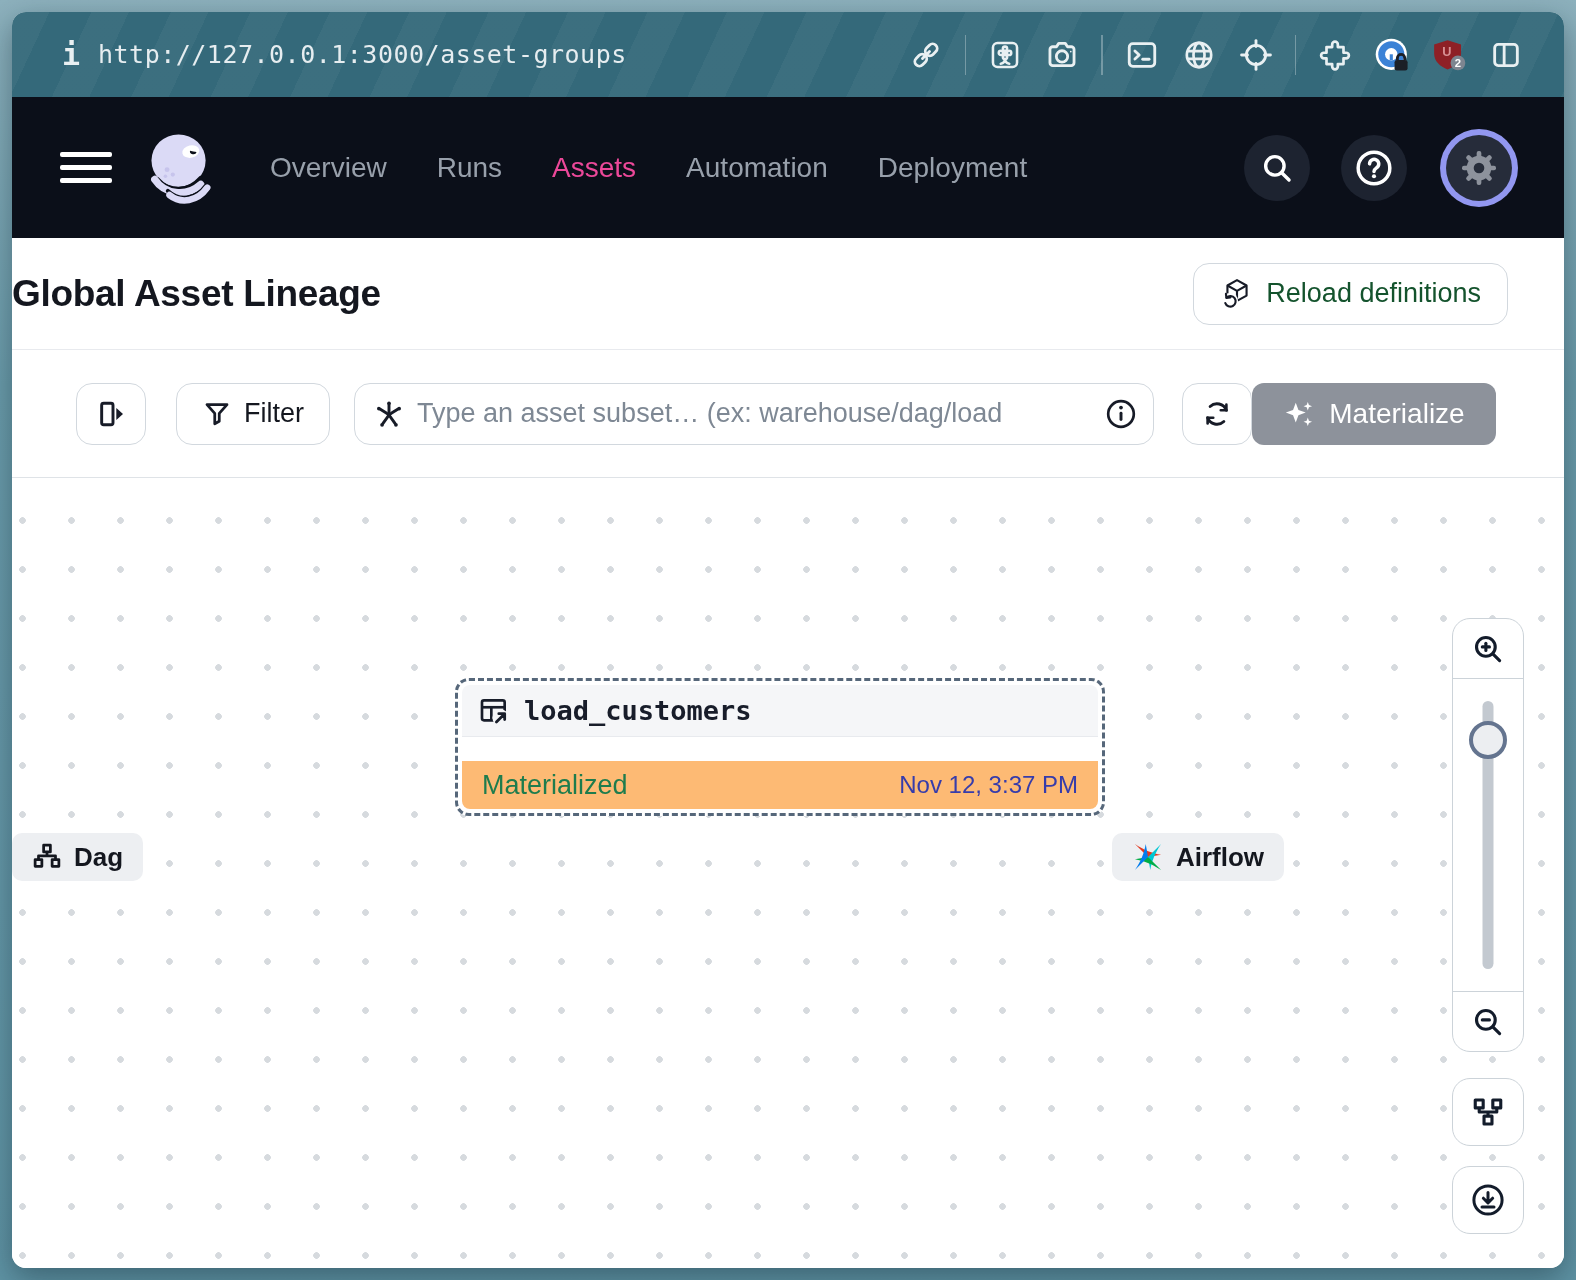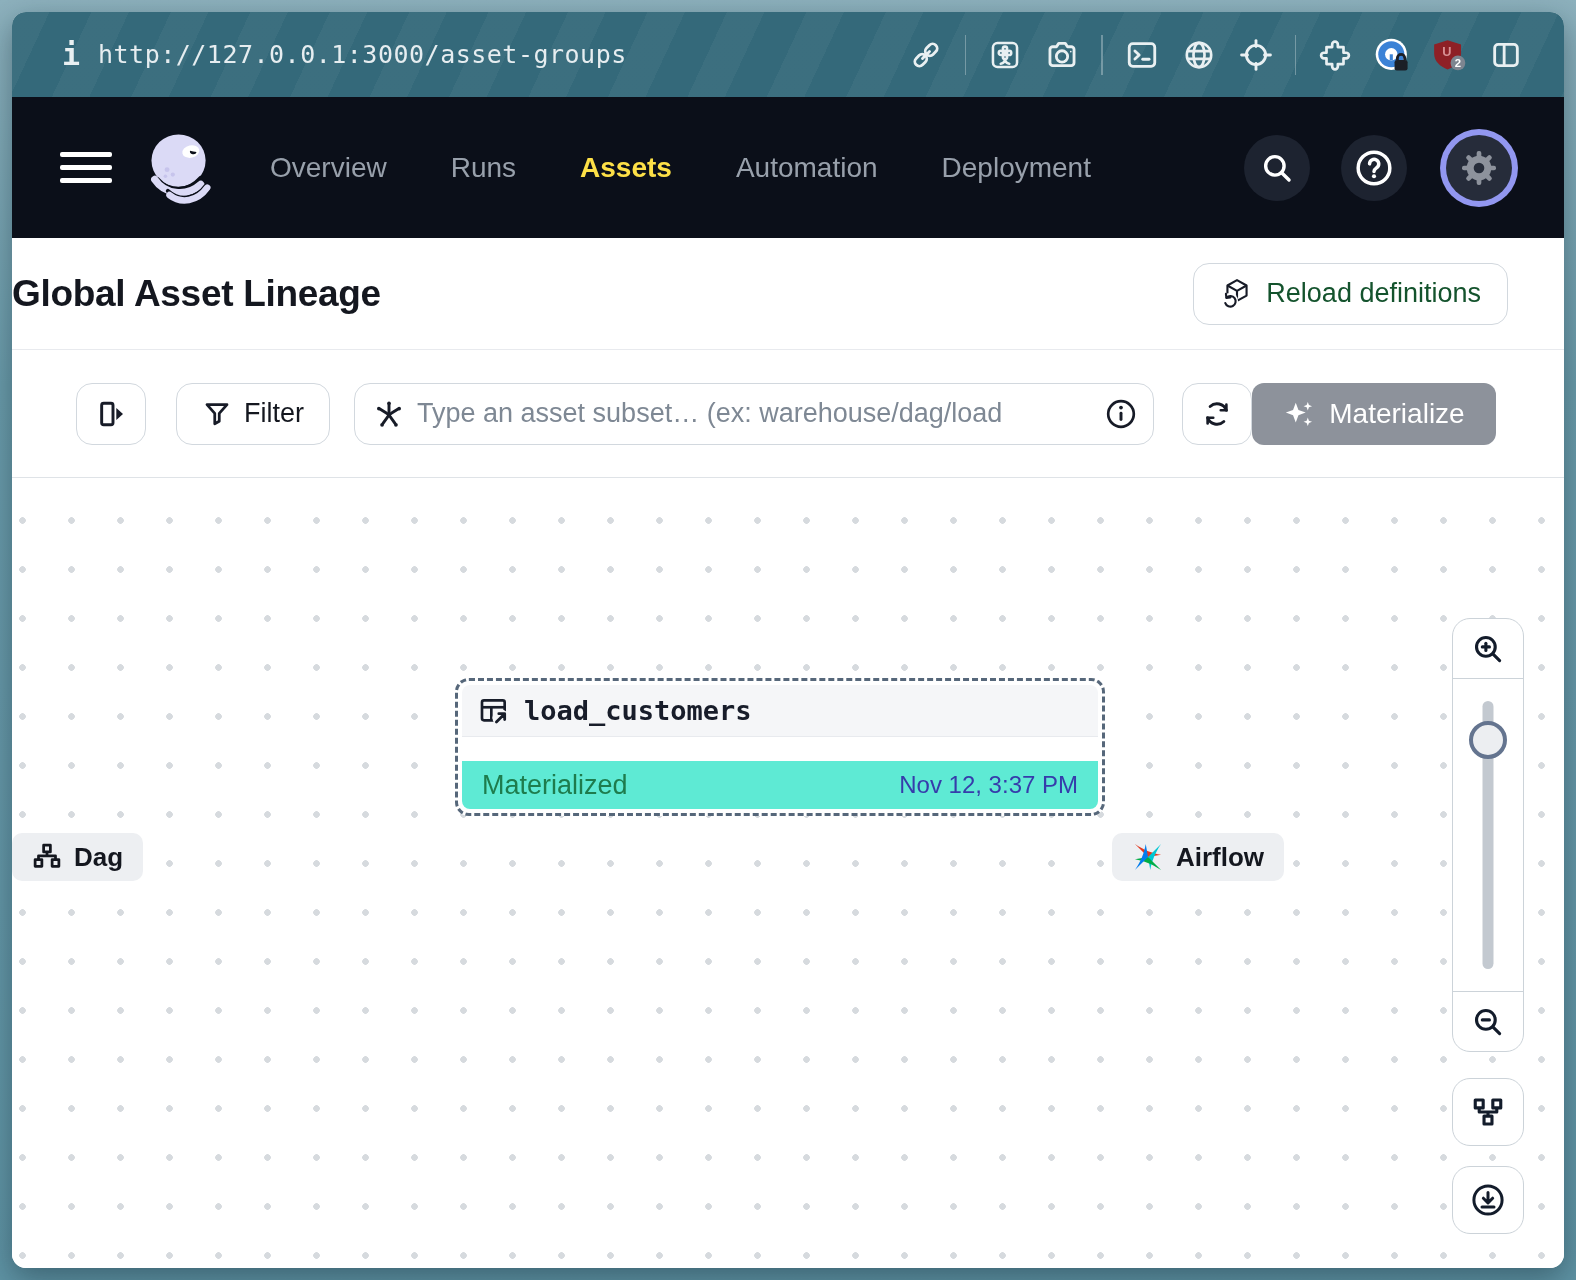--- a/index.html
+++ b/index.html
@@ -34,23 +34,23 @@
   .chrome-icons svg { width:34px; height:34px; display:block; }
   .chrome-sep { width:1.5px; height:40px; background:rgba(255,255,255,.3); }
   
   .dagnav {
     position:absolute; left:0; top:85px; width:100%; height:141px;
     background:#0b0f19; display:flex; align-items:center;
   }
   .hamburger { margin-left:48px; width:52px; cursor:pointer; }
   .hamburger div { height:5px; background:#fff; border-radius:2px; margin:8px 0; }
   .logo { width:82px; height:82px; margin-left:28px; }
-  .navlinks { display:flex; align-items:center; gap:64px; margin-left:48px; }
+  .navlinks { display:flex; align-items:center; gap:50px; margin-left:48px; }
   .navlink { font-size:28px; color:#98a0ab; cursor:pointer; }
-  .navlink.active { color:#fde047; font-weight:700; }
+  .navlink.active { color:#ec4899; font-weight:400; }
   .nav-right { margin-left:auto; display:flex; align-items:center; gap:31px; padding-right:52px; }
   .circle-btn {
     width:66px; height:66px; border-radius:50%; background:#1d2330;
     display:flex; align-items:center; justify-content:center; cursor:pointer;
   }
   .circle-btn.settings { background:#262c3a; box-shadow:0 0 0 6px #9297f0; margin-left:8px; }
   
   .pagehead {
     position:absolute; left:0; top:226px; width:100%; height:112px; background:#fff;
     display:flex; align-items:center; border-bottom:1px solid #e8eaee;
@@ -94,21 +94,21 @@
     border:3px dashed #56677a; border-radius:14px; background:#fff; padding:4px; cursor:pointer;
   }
   .an-head {
     height:52px; background:#f5f6f8; border-radius:8px 8px 0 0;
     display:flex; align-items:center; gap:14px; padding:0 16px;
     border-bottom:1px solid #e8eaee;
   }
   .an-name { font-family:"DejaVu Sans Mono", monospace; font-weight:700; font-size:27px; color:#181d2a; }
   .an-gap { height:24px; background:#fff; }
   .an-status {
-    height:48px; background:#5eead4; border-radius:0 0 8px 8px;
+    height:48px; background:#fdba74; border-radius:0 0 8px 8px;
     display:flex; align-items:center; justify-content:space-between; padding:0 20px;
   }
   .an-status .st { font-size:27px; color:#1e7c4d; }
   .an-status .ts { font-size:24px; color:#363cab; }
   .tags { position:absolute; left:0; top:355px; width:1272px; display:flex; justify-content:space-between; gap:4px; }
   .tag {
     height:48px; background:#edeff2; border-radius:10px; display:flex; align-items:center;
     gap:12px; padding:0 20px; font-size:26px; font-weight:700; color:#14171f; cursor:pointer;
   }
   

